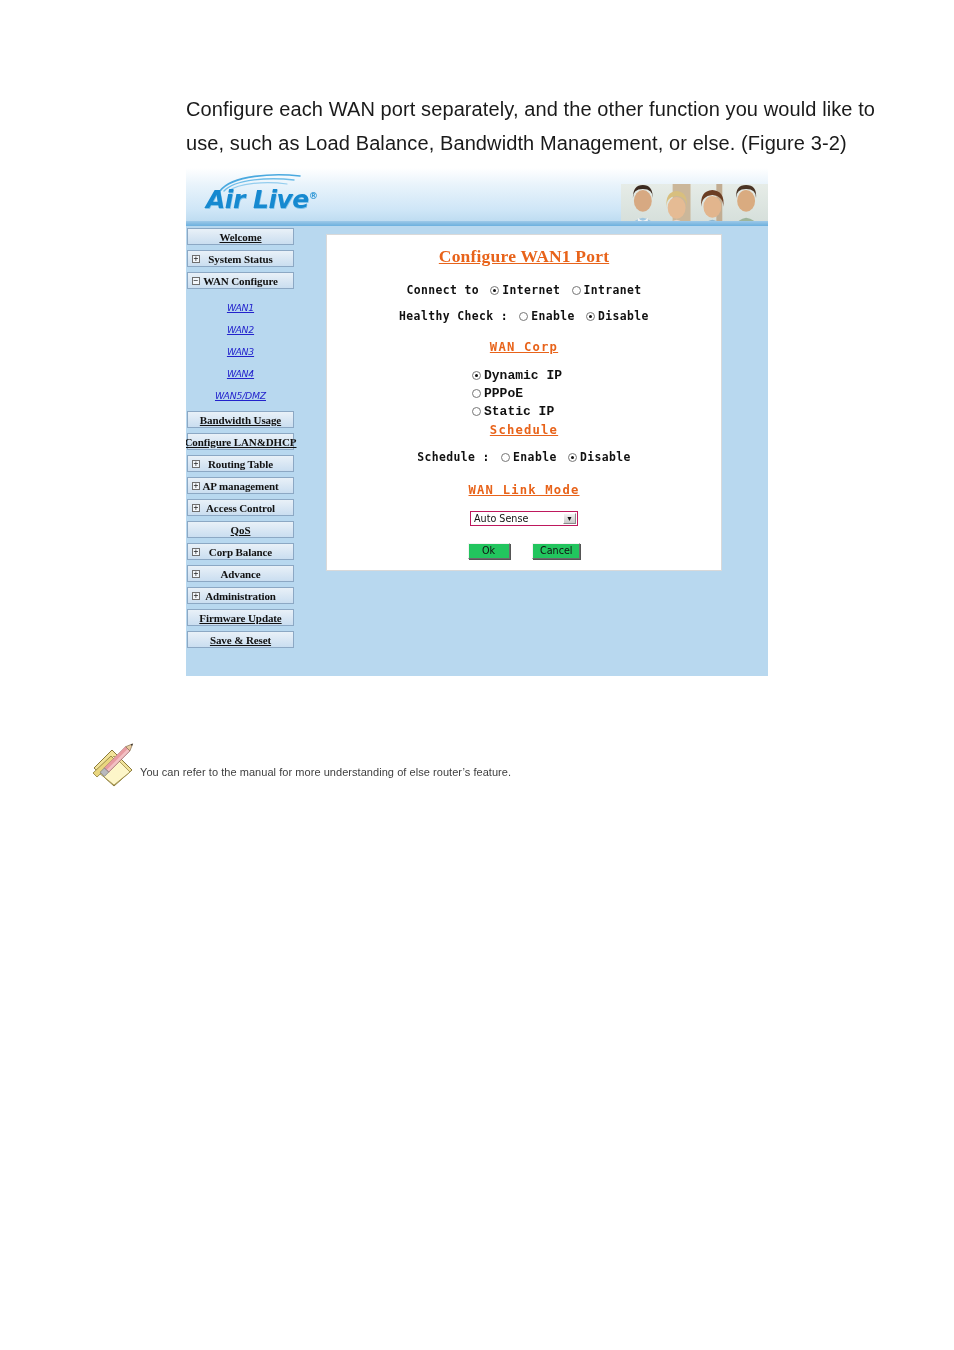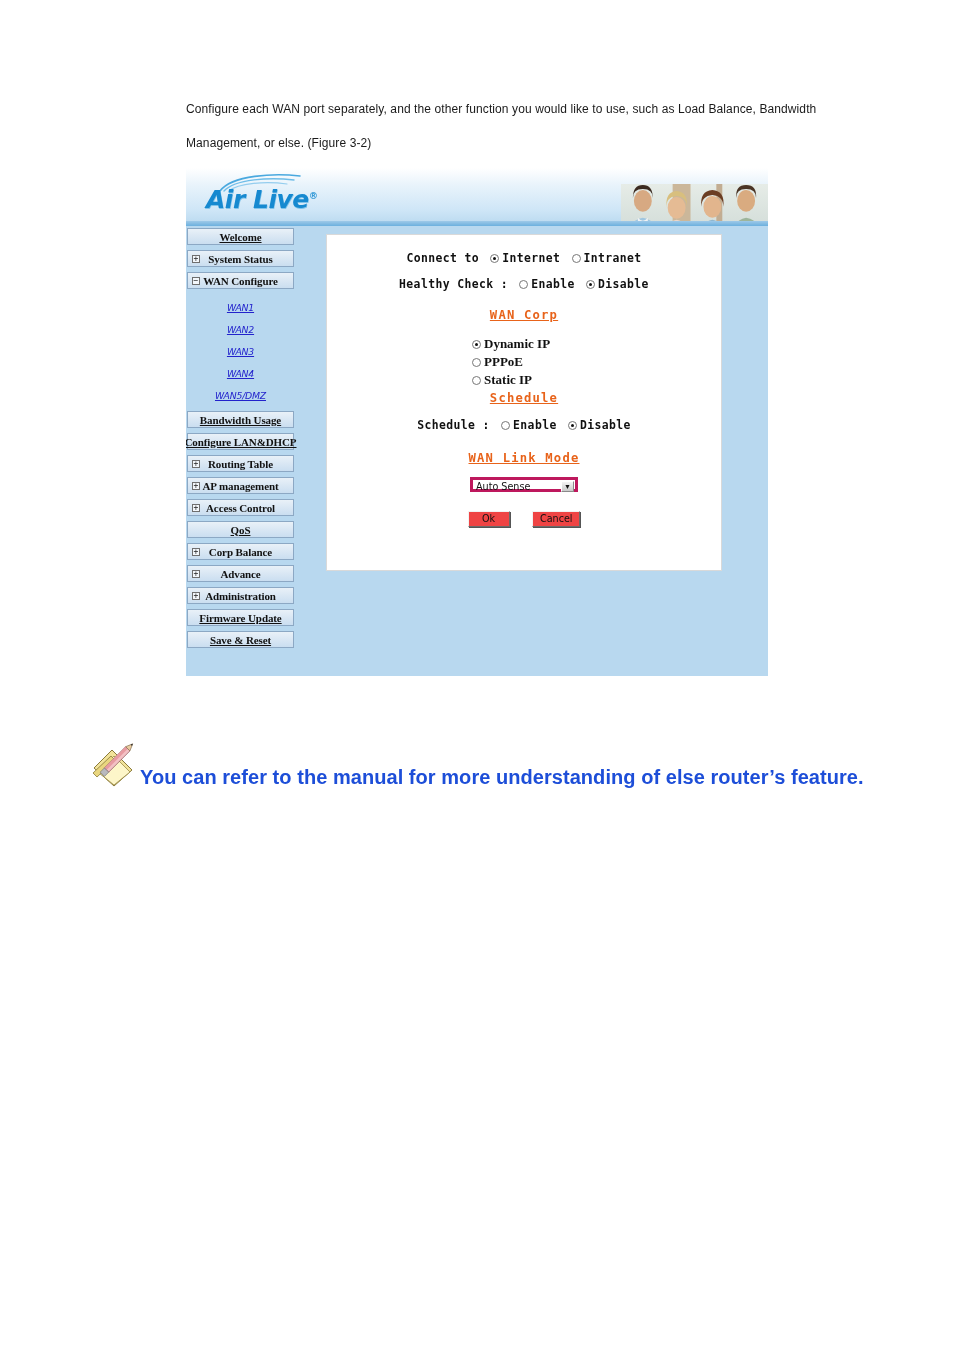--- a/index.html
+++ b/index.html
@@ -15,21 +15,21 @@
     color: #000;
     overflow: hidden;
   }
 
   
   .doc-para {
     position: absolute;
     left: 186px;
     top: 92px;
     width: 690px;
-    font-size: 12px;
+    font-size: 20px;
     line-height: 34px;
     color: #1a1a1a;
     letter-spacing: 0.1px;
   }
 
   
   .router-ui {
     position: absolute;
     left: 186px;
     top: 168px;
@@ -257,21 +257,21 @@
   }
 
   
   .wantype-list {
     margin: 13px 0 0 0;
     padding: 0;
     list-style: none;
     text-align: center;
   }
   .wantype-list li {
-    font-family: Liberation Serif, serif;
+    font-family: Liberation Mono, monospace;
     font-weight: bold;
     font-size: 13px;
     color: #111;
     line-height: 18px;
     white-space: nowrap;
   }
   .wt-inner {
     display: inline-block;
     width: 112px;
     text-align: left;
@@ -280,21 +280,21 @@
   
   .select-wrap {
     margin-top: 11px;
     text-align: center;
   }
   .fake-select {
     display: inline-block;
     position: relative;
     width: 108px;
     height: 15px;
-    border: 3px solid #be185d;
+    border: 1px solid #be185d;
     background: #fff;
     box-sizing: border-box;
     text-align: left;
     cursor: pointer;
   }
   .fake-select .sel-val {
     display: block;
     padding: 1px 0 0 3px;
     font-family: "DejaVu Sans", sans-serif;
     font-size: 9.6px;
@@ -320,21 +320,21 @@
   
   .btn-row {
     margin-top: 14px;
     text-align: center;
   }
   .win-btn {
     display: inline-block;
     min-width: 42px;
     padding: 1px 7px 2px 7px;
     margin: 0 9px;
-    background: #ef4444;
+    background: #22c55e;
     border: 1px solid #6a6a6a;
     border-top-color: #f2f2f2;
     border-left-color: #f2f2f2;
     box-shadow: 1px 1px 0 #555;
     font-family: "DejaVu Sans", sans-serif;
     font-size: 9.6px;
     color: #111;
     text-align: center;
     cursor: pointer;
     box-sizing: border-box;
@@ -352,25 +352,24 @@
     position: absolute;
     left: 0;
     top: 0;
     width: 50px;
     height: 46px;
   }
   .note-text {
     position: absolute;
     left: 50px;
     top: 24px;
-    font-size: 20px;
-    color: #1d4ed8;
+    font-size: 11px;
+    color: #404040;
     white-space: nowrap;
     letter-spacing: 0.05px;
-    font-weight: bold;
   }
 </style>
 </head>
 <body>
 
 <div class="doc-para">Configure each WAN port separately, and the other function you would like to use, such as Load Balance, Bandwidth Management, or else. (Figure 3-2)</div>
 
 <div class="router-ui">
 
   <div class="ui-header">
@@ -490,20 +489,21 @@
         <span class="mlabel">Firmware Update</span>
       </div>
 
       <div class="menu-btn">
         <span class="mlabel">Save &amp; Reset</span>
       </div>
     </div>
 
     <div class="content-panel">
 
+      <div class="panel-title">Configure WAN1 Port</div>
 
       <div class="mono-row row-connect">
         <span>Connect to</span>
         <span class="radio on"></span><span>Internet</span>
         <span class="radio"></span><span>Intranet</span>
       </div>
 
       <div class="mono-row row-healthy">
         <span>Healthy Check :</span>
         <span class="radio"></span><span>Enable</span>

